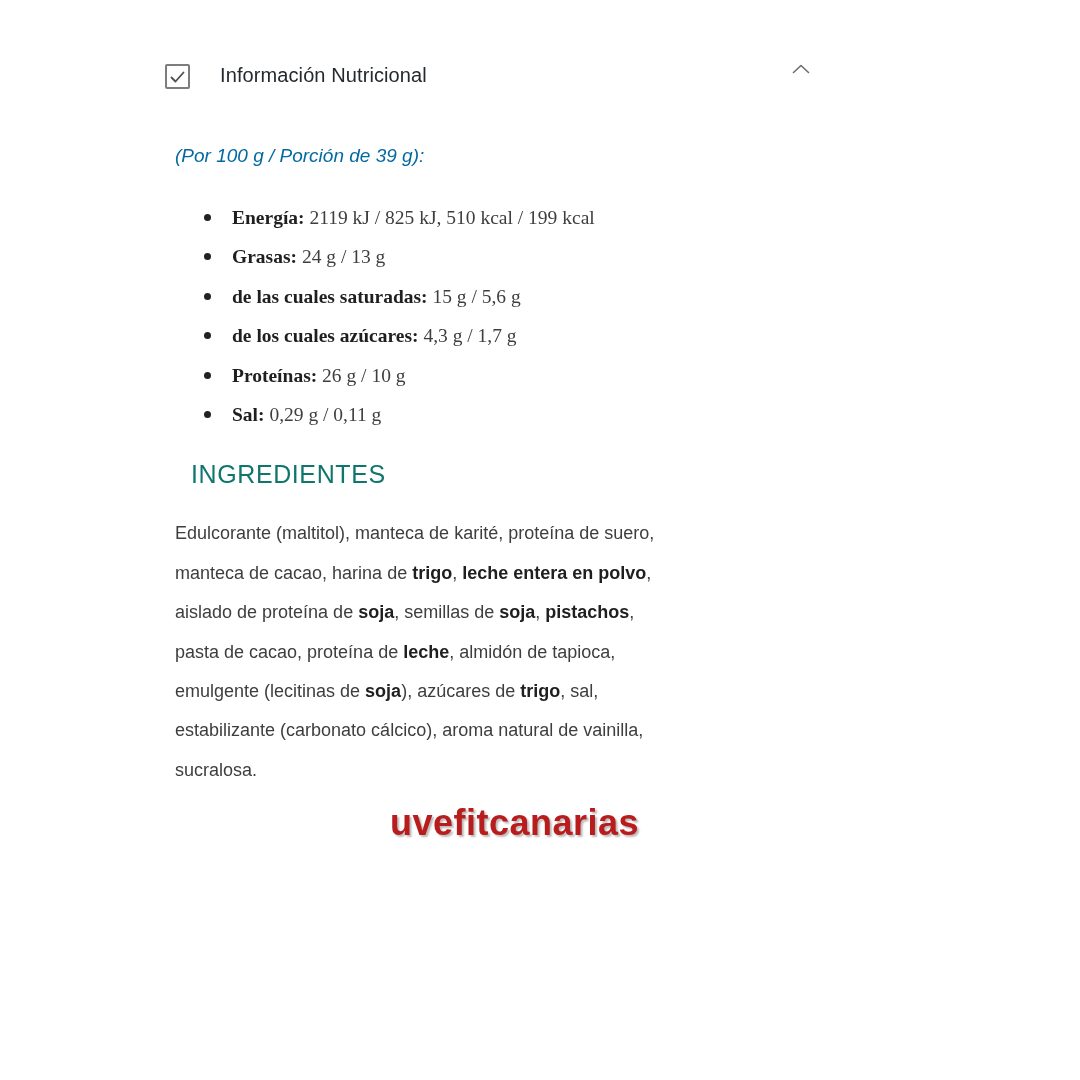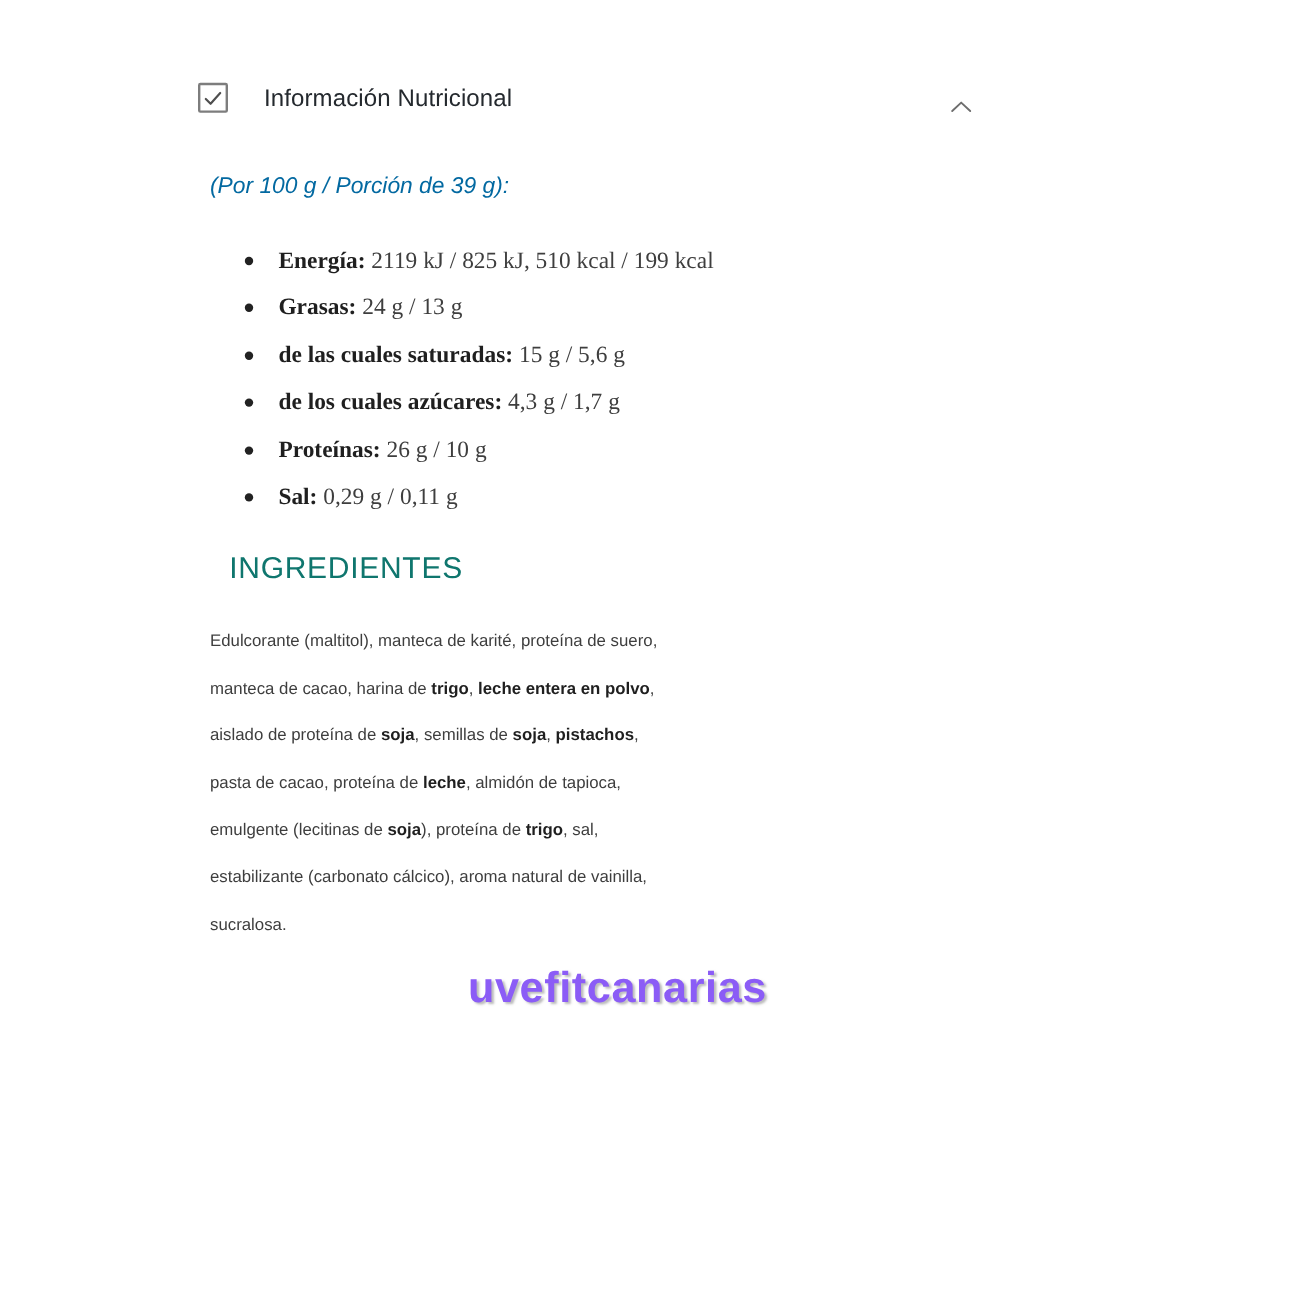--- a/index.html
+++ b/index.html
@@ -14,21 +14,21 @@
   }
 
   
   .accordion-header {
     position: absolute;
     top: 64px;
     left: 165px;
     width: 645px;
     height: 30px;
     display: flex;
-    align-items: flex-end;
+    align-items: flex-start;
     cursor: pointer;
   }
   .checkbox {
     width: 21px;
     height: 21px;
     border: 2px solid #7d7d7d;
     border-radius: 2px;
     background: #ffffff;
     display: flex;
     align-items: center;
@@ -89,21 +89,21 @@
   .ingredients-heading {
     margin: 20px 0 0 16px;
     font-size: 25px;
     font-weight: 400;
     line-height: 40px;
     color: #0f766e;
     letter-spacing: 0.6px;
   }
   .ingredients-paragraph {
     margin: 20px 0 0 0;
-    font-size: 14px;
+    font-size: 18px;
     line-height: 39.4px;
     color: #3e3e3e;
     white-space: pre-line;
   }
   .ingredients-paragraph strong { color: #1f1f1f; font-weight: 700; }
 
   .allergen-note {
     margin: 22px 0 0 0;
     font-size: 19.5px;
     line-height: 39.4px;
@@ -154,21 +154,21 @@
         <li><strong>Proteínas:</strong><span> 26 g / 10 g</span></li>
         <li><strong>Sal:</strong><span> 0,29 g / 0,11 g</span></li>
       </ul>
 
     <h2 class="ingredients-heading">INGREDIENTES</h2>
 
     <p class="ingredients-paragraph"><span>Edulcorante (maltitol), manteca de karité, proteína de suero,
 manteca de cacao, harina de </span><strong>trigo</strong><span>, </span><strong>leche entera en polvo</strong><span>,
 aislado de proteína de </span><strong>soja</strong><span>, semillas de </span><strong>soja</strong><span>, </span><strong>pistachos</strong><span>,
 pasta de cacao, proteína de </span><strong>leche</strong><span>, almidón de tapioca,
-emulgente (lecitinas de </span><strong>soja</strong><span>), proteína de </span><strong>trigo</strong><span>, sal,
+emulgente (lecitinas de </span><strong>soja</strong><span>), azúcares de </span><strong>trigo</strong><span>, sal,
 estabilizante (carbonato cálcico), aroma natural de vainilla,
 sucralosa.</span></p>
 
   </div>
 
-  <div class="watermark" style="color: #8b5cf6;">uvefitcanarias</div>
+  <div class="watermark" style="color: #b91c1c;">uvefitcanarias</div>
 
 </div>
 
 </body></html>

